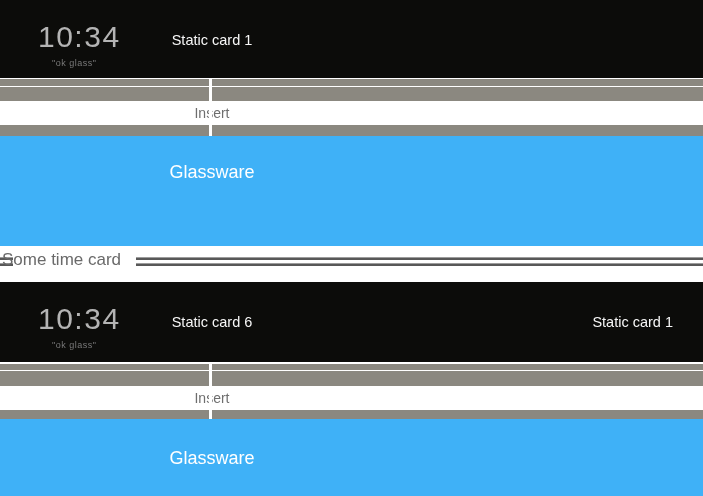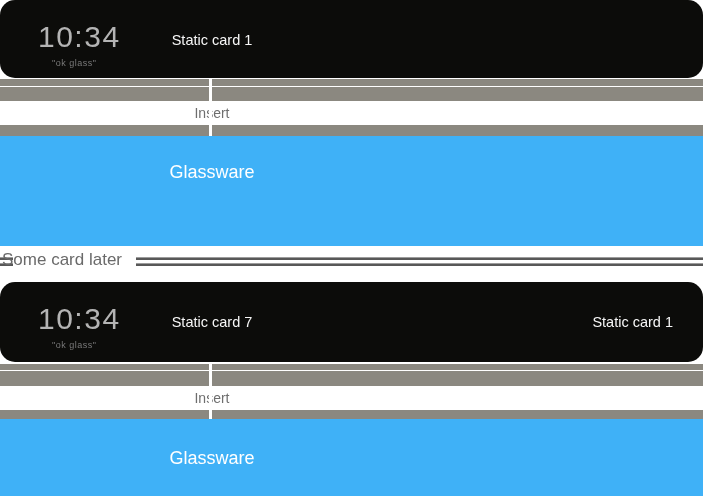--- a/index.html
+++ b/index.html
@@ -11,21 +11,21 @@
     --card-label-white:#f7f7f7;
     --insert-text:#6e6e6e;
     --divider-text:#6a6a6a;
     --divider-line-dark:#585858;
     --divider-line-light:#9c9c9c;
   }
   *{margin:0;padding:0;box-sizing:border-box;}
   body{background:#fff;font-family:"Liberation Sans","DejaVu Sans",sans-serif;}
   .stage{position:relative;width:703px;height:496px;background:#fff;overflow:hidden;}
   .abs{position:absolute;left:0;width:703px;}
-  .black-card{background:var(--card-black,#0c0c0a);border-radius:15px;}
+  .black-card{background:var(--card-black,#0c0c0a);}
   .gray-bar{background:var(--card-gray,#8b8880);}
   .blue-card{background:var(--card-blue,#3fb1f7);}
   .white-card{background:#ffffff;}
   .clock-time{position:absolute;left:38px;font-size:30px;font-weight:300;
     letter-spacing:1.5px;color:var(--clock-text,#b4b4b4);line-height:34px;}
   .clock-hint{position:absolute;left:52px;font-size:9px;letter-spacing:.5px;
     color:var(--ok-glass-text,#7a7a7a);line-height:11px;}
   .label-center{position:absolute;left:0;width:424px;text-align:center;}
   .card-title{font-size:14.5px;color:var(--card-label-white,#f7f7f7);line-height:18px;}
   .insert-label{font-size:14px;color:var(--insert-text,#6e6e6e);line-height:24px;}
@@ -62,26 +62,26 @@
 
   <div class="notch" style="top:79px;height:56.5px;"></div>
 
   <div class="abs blue-card" style="top:135.5px;height:110.5px;">
     <div class="label-center glassware-label" style="top:26px;">Glassware</div>
   </div>
 
   <div class="divider-line" style="top:256.5px;"></div>
   <div class="divider-line" style="top:263px;"></div>
   <div class="divider-mask"></div>
-  <div class="divider-text">Some card later</div>
+  <div class="divider-text">Some time card</div>
 
   <div class="abs black-card" style="top:282px;height:79.5px;">
     <div class="clock-time" style="top:20px;">10:34</div>
     <div class="clock-hint" style="top:58px;">"ok glass"</div>
-    <div class="label-center card-title" style="top:31px;">Static card 7</div>
+    <div class="label-center card-title" style="top:31px;">Static card 6</div>
     <div class="card-title-right">Static card 1</div>
   </div>
 
   <div class="abs gray-bar" style="top:363.5px;height:6px;"></div>
   <div class="abs gray-bar" style="top:371px;height:14.5px;"></div>
 
   <div class="abs white-card" style="top:385.5px;height:24px;">
     <div class="label-center insert-label" style="top:0;">Insert</div>
   </div>
 

